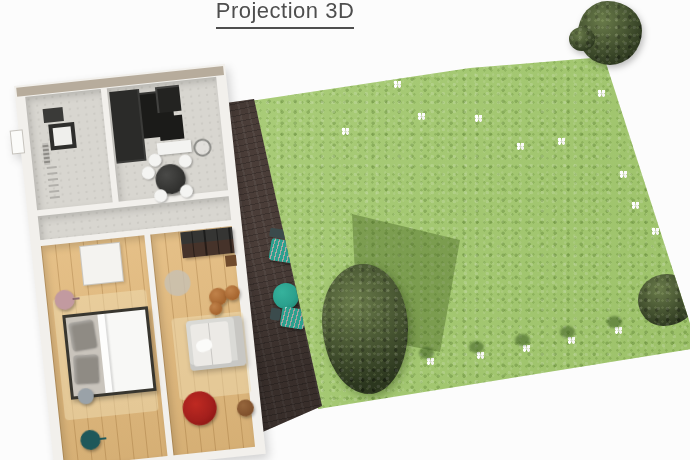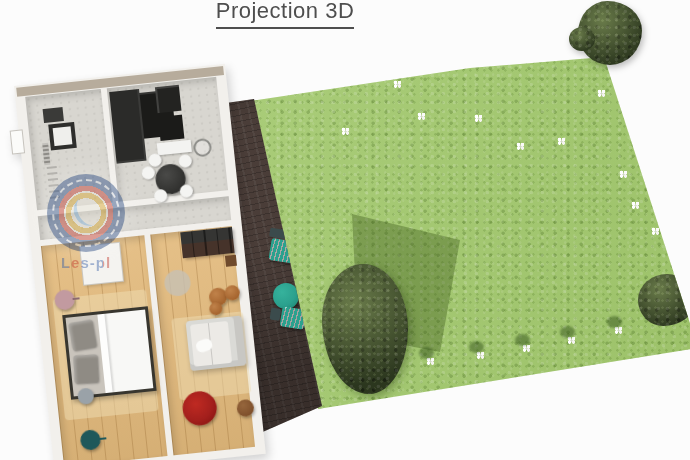--- a/index.html
+++ b/index.html
@@ -264,18 +264,14 @@
     <div class="round pouf b2"></div>
     <div class="round pouf b3"></div>
     <div class="sofa">
       <div class="cush"></div>
       <div class="throw"></div>
     </div>
     <div class="round rug-red"></div>
     <div class="round pouf-brown"></div>
   </div>
 
-  <div class="watermark">
-    <div class="wm-ring"></div>
-    <div class="wm-text">Les-pl</div>
-  </div>
 
 </div>
 
 </body></html>

